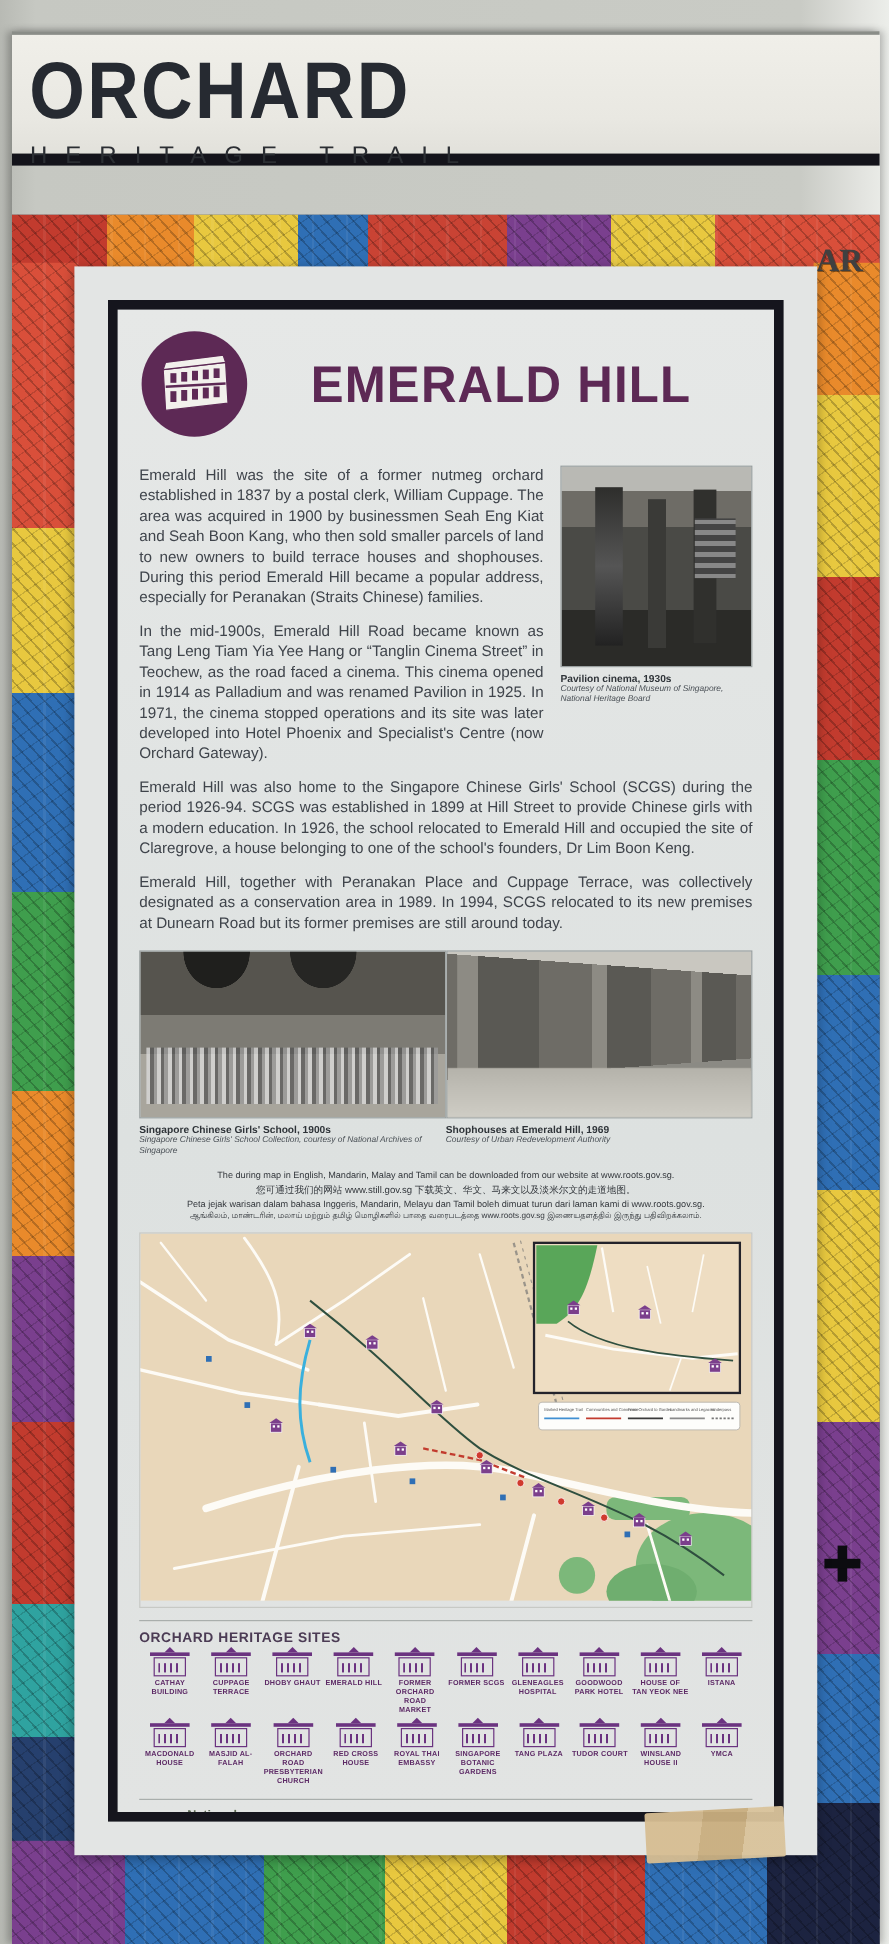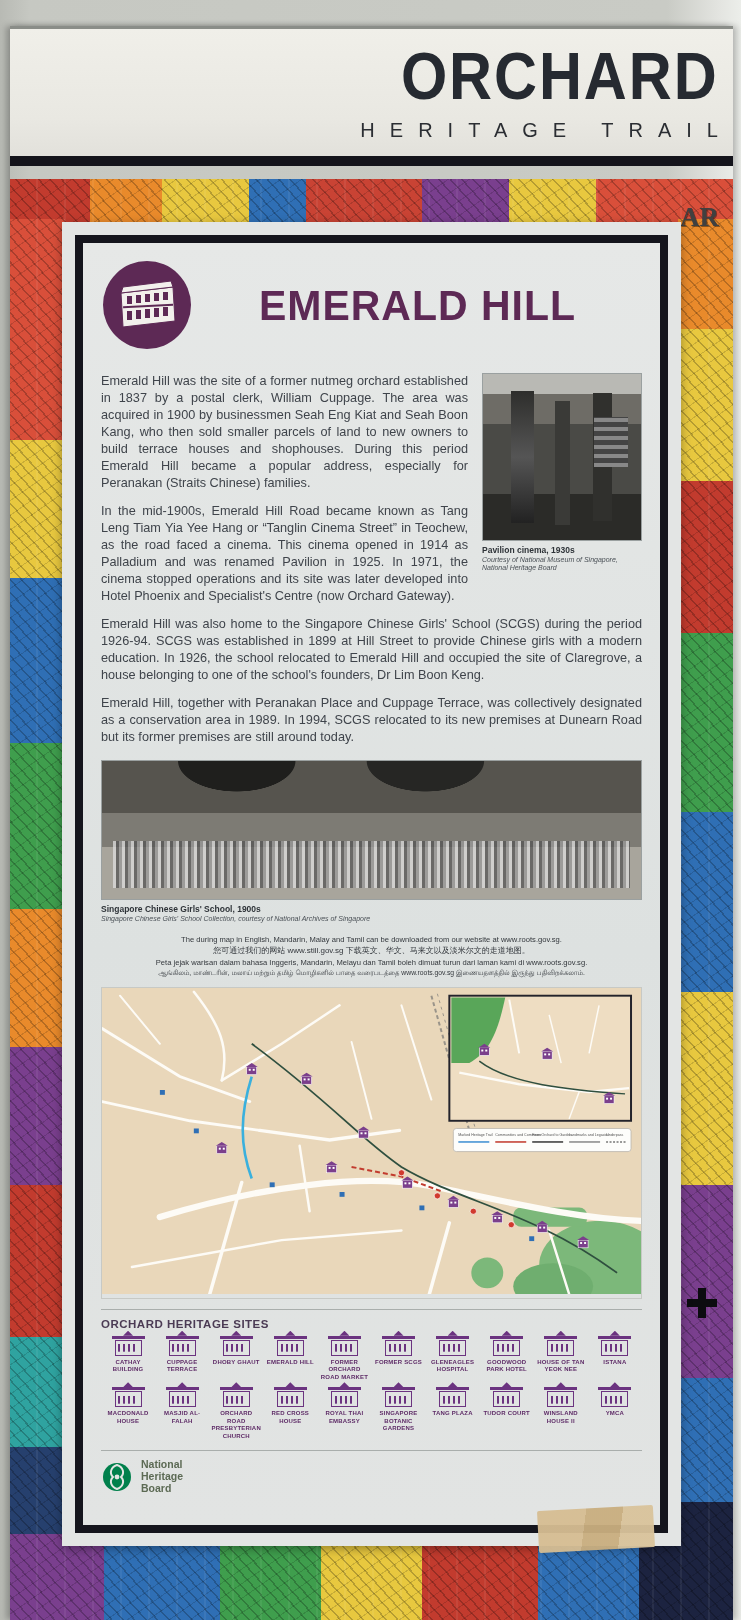--- a/index.html
+++ b/index.html
@@ -8,23 +8,23 @@
     font-family: "Liberation Sans", sans-serif;
     background: linear-gradient(90deg,#b8bab4 0,#c6c8c2 4%,#c9cbc5 90%,#e3e4e0 97%,#eceeea 100%);
     position: relative; overflow: hidden;
   }
   .board {
     position:absolute; left:10px; top:26px; width:723px; height:1594px;
     box-shadow: -4px 0 6px rgba(0,0,0,.25), 4px 0 6px rgba(0,0,0,.2);
   }
   
   .header {
-    height:140px; background:linear-gradient(180deg,#f0efe9 0,#e9e8e2 70%,#e2e1db 100%);
+    height:112px; background:linear-gradient(180deg,#f0efe9 0,#e9e8e2 70%,#e2e1db 100%);
     border-top:3px solid #8a8d88; border-bottom:10px solid #14141b;
-    text-align:right; padding-top:14px;
+    text-align:left; padding-top:14px;
   }
   .header .title {
     font-size:62px; font-weight:800; color:#262a31; letter-spacing:2px;
     transform:scaleY(1.08) scaleX(.96); transform-origin:top center; line-height:1;
   }
   .header .subtitle {
     margin-top:14px; font-size:20px; font-weight:500; color:#2b2e33;
     letter-spacing:15px; text-indent:15px;
   }
   
@@ -52,21 +52,21 @@
   }
   .mural-plus { position:absolute; right:16px; top:1262px; width:30px; height:30px; z-index:2; }
   .mural-plus::before { content:""; position:absolute; left:11px; top:0; width:8px; height:30px; background:#0c0c10; }
   .mural-plus::after  { content:""; position:absolute; left:0; top:11px; width:30px; height:8px; background:#0c0c10; }
   .tape { position:absolute; left:528px; top:1482px; width:116px; height:42px; z-index:6;
     background:linear-gradient(100deg,#d6bd92 0 40%,#c9ae7f 40% 70%,#d9c39b 70% 100%);
     opacity:.95; transform:rotate(-3deg); border-radius:2px; }
   
   .panel {
     position:absolute; left:52px; top:196px; width:619px; height:1324px;
-    background:#e3e5e4; padding:13px; z-index:3;
+    background:#e3e5e4; padding:28px; z-index:3;
     box-shadow:0 3px 10px rgba(0,0,0,.35);
   }
   .frame { width:100%; height:100%; border:8px solid #15151d; padding:14px 18px 10px; overflow:hidden;
     background:linear-gradient(180deg,#e6e8e7 0,#dde1e0 55%,#e2e4e3 100%); }
   
   .eh-head { display:flex; align-items:center; margin-top:2px; }
   .eh-circle { width:92px; height:92px; flex:0 0 92px; }
   .eh-title { flex:1; text-align:center; font-size:41px; font-weight:800; color:#5d2955;
     letter-spacing:1px; transform:scaleY(1.05); }
   
@@ -196,20 +196,25 @@
 
       <p class="copy wide-p">Emerald Hill was also home to the Singapore Chinese Girls' School (SCGS) during the period 1926-94. SCGS was established in 1899 at Hill Street to provide Chinese girls with a modern education. In 1926, the school relocated to Emerald Hill and occupied the site of Claregrove, a house belonging to one of the school's founders, Dr Lim Boon Keng.</p>
       <p class="copy wide-p">Emerald Hill, together with Peranakan Place and Cuppage Terrace, was collectively designated as a conservation area in 1989. In 1994, SCGS relocated to its new premises at Dunearn Road but its former premises are still around today.</p>
 
       <div class="photos-row">
         <figure class="fig2">
           <div class="ph ph-scgs fig-photo"></div>
           <div class="cap">Singapore Chinese Girls' School, 1900s</div>
           <div class="credit">Singapore Chinese Girls' School Collection, courtesy of National Archives of Singapore</div>
         </figure>
+        <figure class="fig2">
+          <div class="ph ph-shop fig-photo"></div>
+          <div class="cap">Shophouses at Emerald Hill, 1969</div>
+          <div class="credit">Courtesy of Urban Redevelopment Authority</div>
+        </figure>
       </div>
 
 
       <div class="dl">
         <div class="dl-en">The during map in English, Mandarin, Malay and Tamil can be downloaded from our website at www.roots.gov.sg.</div>
         <div class="dl-zh">您可通过我们的网站 www.still.gov.sg 下载英文、华文、马来文以及淡米尔文的走道地图。</div>
         <div class="dl-ms">Peta jejak warisan dalam bahasa Inggeris, Mandarin, Melayu dan Tamil boleh dimuat turun dari laman kami di www.roots.gov.sg.</div>
         <div class="dl-ta">ஆங்கிலம், மாண்டரின், மலாய் மற்றும் தமிழ் மொழிகளில் பாதை வரைபடத்தை www.roots.gov.sg இணையதளத்தில் இருந்து பதிவிறக்கலாம்.</div>
       </div>
 

